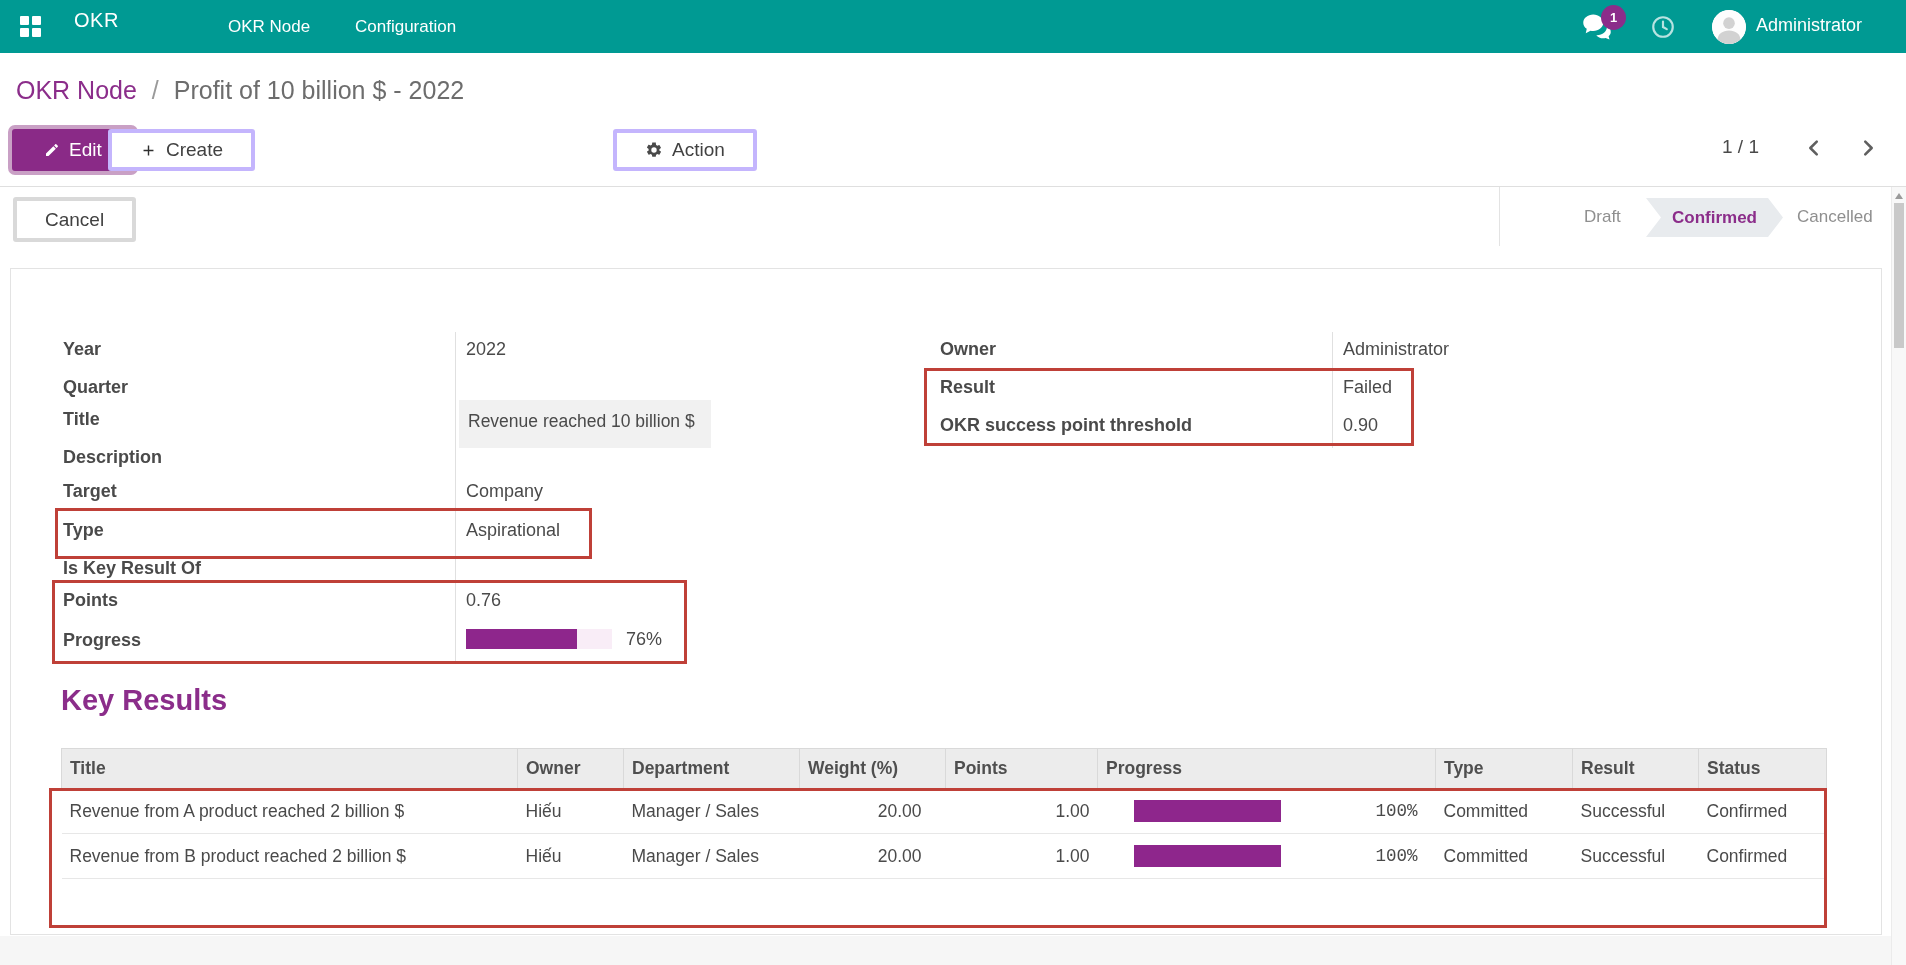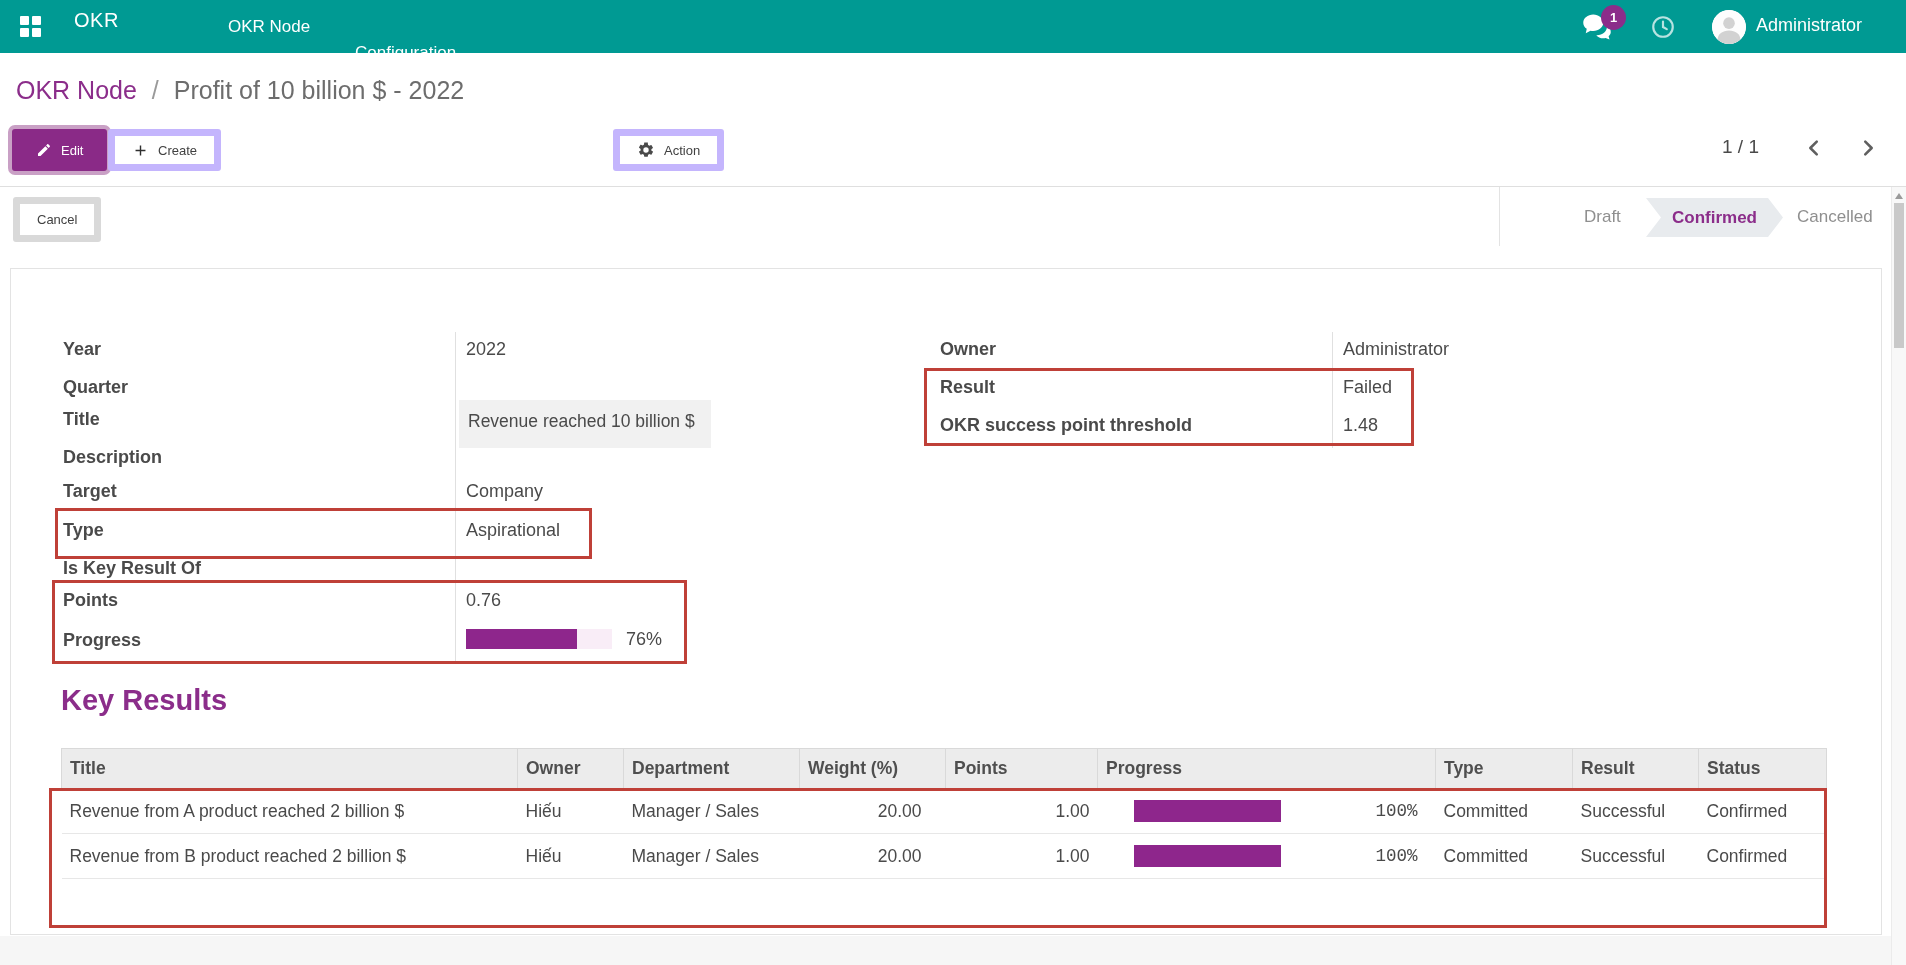--- a/index.html
+++ b/index.html
@@ -6,33 +6,33 @@
   html,body { width:1906px; height:965px; }
   body { font-family:"Liberation Sans","DejaVu Sans",sans-serif; background:#ffffff; color:#4a4a4a; }
   #app { position:relative; width:1906px; height:965px; overflow:hidden; background:#ffffff; }
 
   
   .navbar { position:absolute; left:0; top:0; width:1906px; height:53px; background:#009a93; color:#fff; z-index:5; }
   .apps-btn { position:absolute; left:20px; top:16px; width:21px; height:21px; display:grid; grid-template-columns:9px 9px; grid-template-rows:9px 9px; gap:3px; cursor:pointer; }
   .apps-btn span { background:#fff; border-radius:1px; }
   .brand { position:absolute; left:74px; top:9px; font-size:20px; font-weight:400; letter-spacing:.5px; }
   .nav-menu { position:absolute; top:0; height:53px; line-height:53px; font-size:17px; cursor:pointer; }
-  .nav-menu.m1 { left:228px; } .nav-menu.m2 { left:355px;margin-top:26px; }
+  .nav-menu.m1 { left:228px; } .nav-menu.m2 { left:355px; }
   .nav-icon-btn { position:absolute; top:12px; cursor:pointer; }
   .msg-badge { position:absolute; left:1601px; top:5px; min-width:25px; height:25px; border-radius:50%; background:#8b2d8a; color:#fff; font-size:13px; line-height:25px; text-align:center; font-weight:bold; z-index:2; }
   .avatar-wrap { position:absolute; left:1712px; top:10px; width:34px; height:34px; border-radius:50%; overflow:hidden; background:#fff; cursor:pointer; }
   .user-name { position:absolute; left:1756px; top:15px; font-size:18px; cursor:pointer; }
 
   
   .breadcrumb { position:absolute; left:16px; top:76px; font-size:25px; }
   .breadcrumb .parent { color:#8b2d8a; cursor:pointer; }
   .breadcrumb .sep { color:#9a9a9a; padding:0 8px; }
   .breadcrumb .current { color:#6d6d6d; }
 
-  .btn { position:absolute; height:42px; border-radius:3px; font-size:13px; display:flex; align-items:center; gap:9px; padding:0 17px; cursor:pointer; border:7px solid #c4b5fd; background:#fff; color:#414141; }
+  .btn { position:absolute; height:42px; border-radius:3px; font-size:19px; display:flex; align-items:center; gap:9px; padding:0 28px; cursor:pointer; border:4px solid #c4b5fd; background:#fff; color:#414141; }
   .btn-edit { left:12px; top:129px; background:#8a2a87; border-color:#8a2a87; color:#fff; box-shadow:0 0 0 4px #c9a0c5; }
   .btn-create { left:108px; top:129px; }
   .btn-action { left:613px; top:129px; }
   .pager-text { position:absolute; left:1722px; top:136px; font-size:19px; color:#4a4a4a; }
   .pager-btn { position:absolute; top:130px; width:36px; height:36px; display:flex; align-items:center; justify-content:center; cursor:pointer; background:transparent; border:none; }
   .pager-prev { left:1796px; } .pager-next { left:1850px; }
 
   .hdivider { position:absolute; left:0; top:186px; width:1906px; height:1px; background:#dfdfdf; }
 
   
@@ -201,21 +201,21 @@
 
   <div class="vsep" style="left:1332px; top:332px; height:116px;"></div>
 
   <div class="flabel" style="left:940px; top:336px;">Owner</div>
   <div class="fvalue" style="left:1343px; top:336px;">Administrator</div>
 
   <div class="flabel" style="left:940px; top:374px;">Result</div>
   <div class="fvalue" style="left:1343px; top:374px;">Failed</div>
 
   <div class="flabel" style="left:940px; top:412px;">OKR success point threshold</div>
-  <div class="fvalue" style="left:1343px; top:412px;">1.48</div>
+  <div class="fvalue" style="left:1343px; top:412px;">0.90</div>
 
   <div class="kr-title">Key Results</div>
 
   <table class="kr-table">
     <colgroup>
       <col style="width:456px">
         <col style="width:106px">
         <col style="width:176px">
         <col style="width:146px">
         <col style="width:152px">

